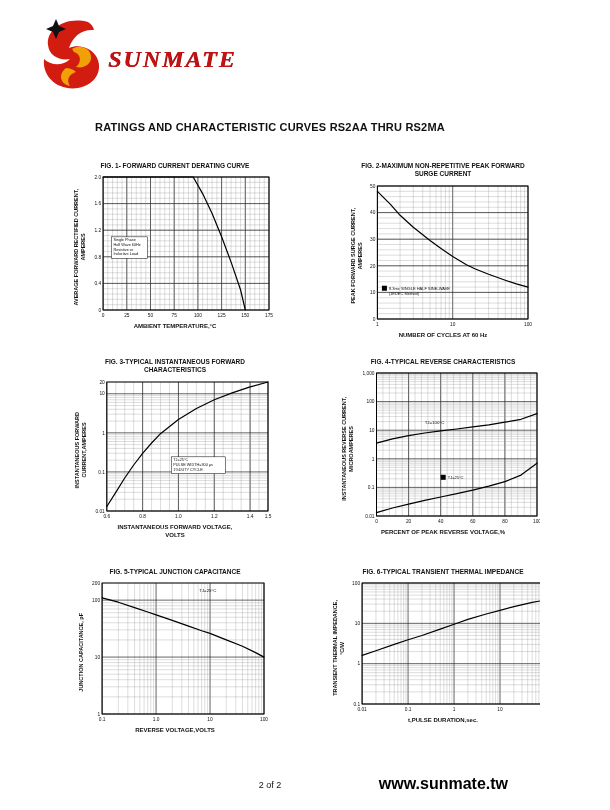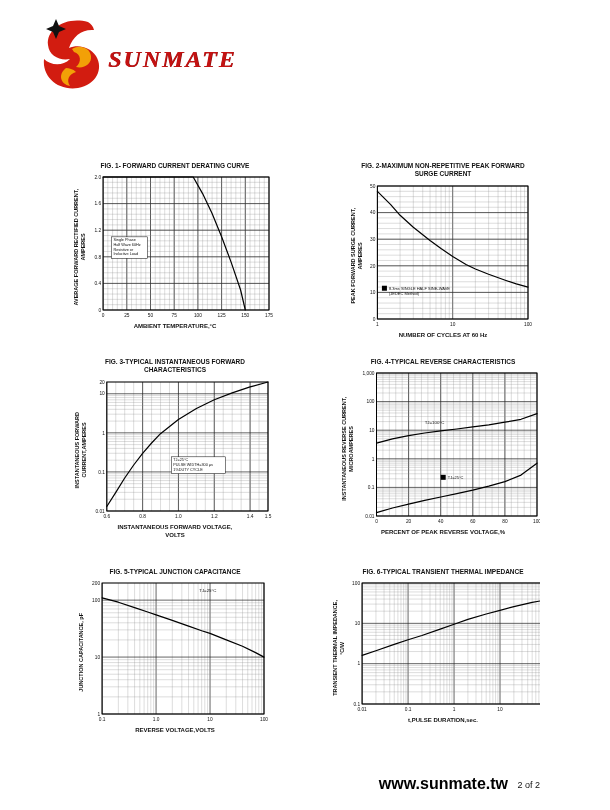--- a/index.html
+++ b/index.html
@@ -26,38 +26,39 @@
   .fig-title{font-weight:bold;font-size:6.5px;text-align:center;white-space:pre-line;
              line-height:1.3;margin-bottom:2px;}
   .fig-body{display:flex;align-items:center;justify-content:center;}
   .ylabel{writing-mode:vertical-rl;transform:rotate(180deg);font-size:5.5px;font-weight:bold;
           text-align:center;white-space:pre-line;line-height:1.35;}
   .xlabel{font-size:6px;font-weight:bold;text-align:center;white-space:pre-line;
           margin-top:1px;line-height:1.3;}
   svg.chart{display:block;background:#fff;}
   svg.chart text{font-family:"Liberation Sans",sans-serif;fill:#111;}
 
-  .footer-page{position:absolute;top:780px;left:0;width:100%;text-align:right;font-size:9px;}
+  .footer-page{position:absolute;top:780px;left:0;width:100%;text-align:center;font-size:9px;}
   .footer-site{position:absolute;top:775px;right:32px;font-size:16px;font-weight:bold;color:#000;}
 </style>
 </head>
 <body>
 
 <div class="page">
 
   <div class="logo">
     <svg width="70" height="78" viewBox="0 0 70 78">
       <path d="M52 6 C30 0 10 13 12 29 C13 40 24 45 34 43 C26 51 14 49 8 43 C6 61 22 75 42 72 C60 69 68 53 60 40 C54 31 42 28 33 32 C37 20 46 13 58 14 C57 10 55 8 52 6 Z" fill="#d21c10"></path>
       <path d="M30 52 C22 58 24 68 34 70 C30 64 33 58 40 56 C37 53 33 52 30 52 Z" fill="#f2a007"></path>
       <path d="M36 33 C44 28 54 32 55 40 C56 48 48 53 40 51 C46 46 45 38 38 36 Z" fill="#f2a007"></path>
       <path d="M20 3 l3 7 7 3 -7 3 -3 7 -3 -7 -7 -3 7 -3 Z" fill="#111111"></path>
     </svg>
     <span class="logo-text">SUNMATE</span>
   </div>
 
+  <div class="page-title">RATINGS AND CHARACTERISTIC CURVES RS2AA THRU RS2MA</div>
 
   <div class="fig" id="fig1">
     <div class="fig-title">FIG. 1- FORWARD CURRENT DERATING CURVE</div>
     <div class="fig-body">
       <div class="ylabel">AVERAGE FORWARD RECTIFIED CURRENT,
 AMPERES</div>
       <svg class="chart" width="190" height="150">
           <line x1="20.840000000000003" y1="5" x2="20.840000000000003" y2="138" stroke="#8a8a8a" stroke-width="0.3"></line>
           <line x1="25.580000000000002" y1="5" x2="25.580000000000002" y2="138" stroke="#8a8a8a" stroke-width="0.3"></line>
           <line x1="30.32" y1="5" x2="30.32" y2="138" stroke="#8a8a8a" stroke-width="0.3"></line>

